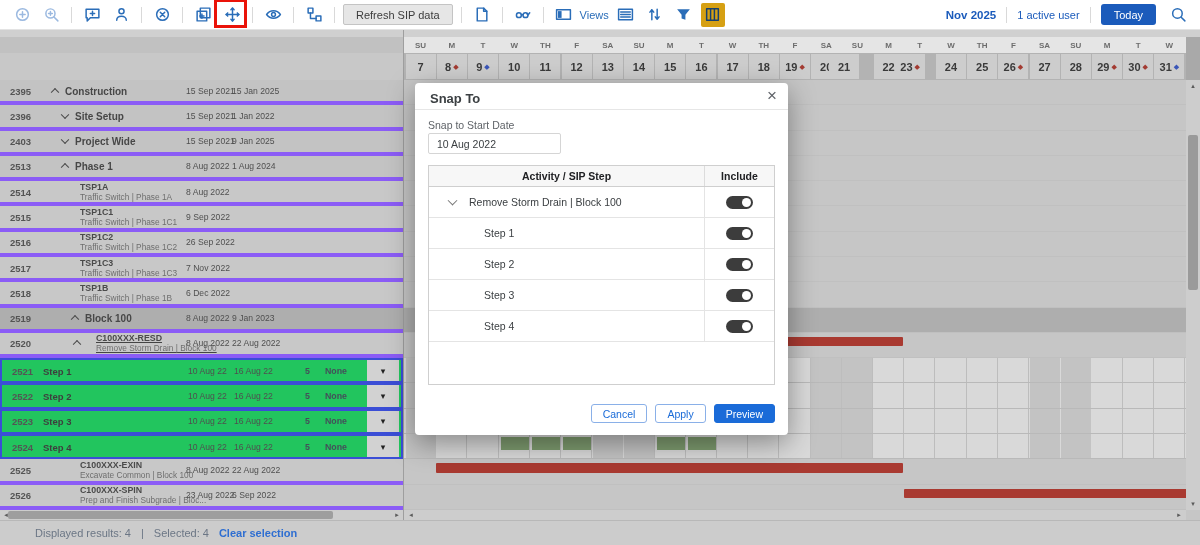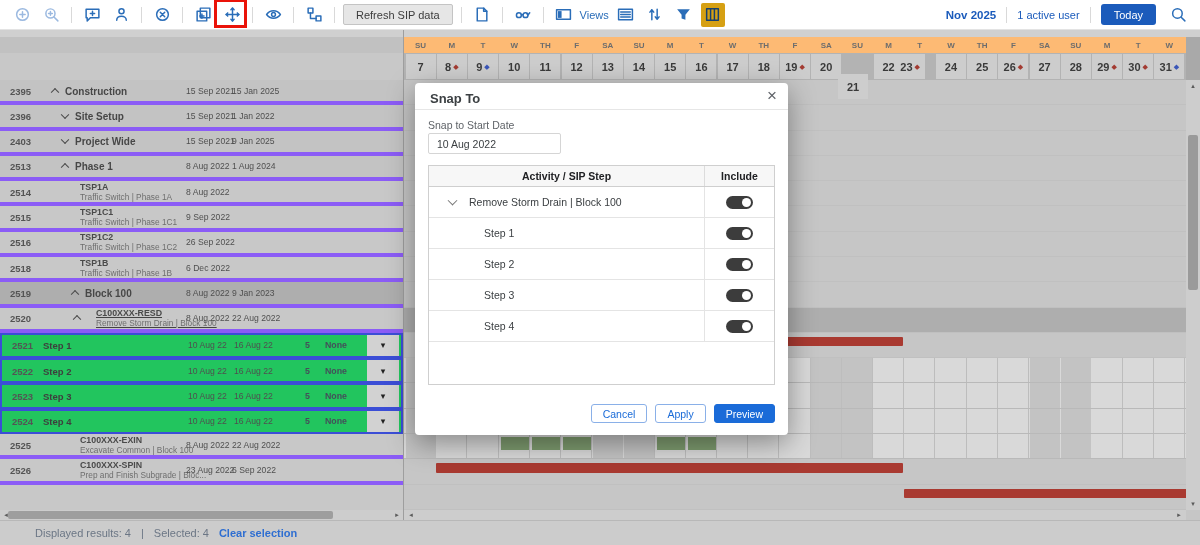--- a/index.html
+++ b/index.html
@@ -59,21 +59,21 @@
   .cfinish{position:absolute;left:232px;top:50%;transform:translateY(-50%);font-size:8.6px;color:#4f4f4f;white-space:nowrap;}
   .cdays{position:absolute;left:278px;width:30px;top:50%;transform:translateY(-50%);font-size:8.8px;font-weight:bold;color:#44505a;text-align:right;}
   .cplanner{position:absolute;left:323px;top:50%;transform:translateY(-50%);font-size:8.8px;font-weight:bold;color:#44505a;}
   .cdrop{position:absolute;right:2px;top:0;width:32px;height:100%;background:#d2d2d2;display:flex;align-items:center;justify-content:center;cursor:pointer;}
   .ddg{font-size:9px;color:#222;}
   .chv{position:absolute;top:50%;width:6px;height:6px;border-left:1.6px solid #4a4a4a;border-bottom:1.6px solid #4a4a4a;cursor:pointer;}
   .chv.up{transform:translateY(-30%) rotate(135deg);}
   .chv.down{transform:translateY(-70%) rotate(-45deg);}
 
   
-  .cal-days{position:absolute;left:0;top:7px;width:782px;height:16px;background:#fdba74;}
+  .cal-days{position:absolute;left:0;top:7px;width:782px;height:16px;background:#e5e5e5;}
   .cday{position:absolute;top:4px;width:31.2px;text-align:center;font-size:8px;font-weight:bold;color:#6d6d6d;}
   .cal-dates{position:absolute;left:0;top:23px;width:782px;height:27px;background:#b3b3b3;}
   .cdate{position:absolute;top:1px;height:25px;width:30.2px;background:#cdcdcd;display:flex;align-items:center;justify-content:center;gap:2px;cursor:pointer;}
   .cnum{font-size:11px;font-weight:bold;color:#3a3a3a;}
   .cmark{font-size:7px;line-height:7px;}
   .cal-corner{position:absolute;right:0;top:7px;width:14px;height:43px;background:#a9a9a9;}
 
   
   .gantt-rows{position:absolute;left:0;top:50px;width:782px;height:430px;overflow:hidden;}
   .grow{position:relative;height:25.294px;border-bottom:1px solid #c0c0c0;}
@@ -307,20 +307,28 @@
           </span>
           <span class="cstart">9 Sep 2022</span>
         </div>
         <div class="trow activity">
           <span class="cid">2516</span>
           <span class="abox" style="left: 80px;">
             <span class="atitle">TSP1C2</span>
             <span class="asub">Traffic Switch | Phase 1C2</span>
           </span>
           <span class="cstart">26 Sep 2022</span>
+        </div>
+        <div class="trow activity">
+          <span class="cid">2517</span>
+          <span class="abox" style="left: 80px;">
+            <span class="atitle">TSP1C3</span>
+            <span class="asub">Traffic Switch | Phase 1C3</span>
+          </span>
+          <span class="cstart">7 Nov 2022</span>
         </div>
         <div class="trow activity">
           <span class="cid">2518</span>
           <span class="abox" style="left: 80px;">
             <span class="atitle">TSP1B</span>
             <span class="asub">Traffic Switch | Phase 1B</span>
           </span>
           <span class="cstart">6 Dec 2022</span>
         </div>
         <div class="trow group-dark">
@@ -480,21 +488,21 @@
         <span class="cdate" style="left: 344.7px;">
           <span class="cnum">18</span>
         </span>
         <span class="cdate" style="left: 375.9px;">
           <span class="cnum">19</span>
           <span class="cmark" style="color: rgb(163, 59, 50);">◆</span>
         </span>
         <span class="cdate" style="left: 407.1px;">
           <span class="cnum">20</span>
         </span>
-        <span class="cdate" style="left: 434px; margin-top: 20px;">
+        <span class="cdate" style="left: 425px;">
           <span class="cnum">21</span>
         </span>
         <span class="cdate" style="left: 469.5px;">
           <span class="cnum">22</span>
         </span>
         <span class="cdate" style="left: 491px;">
           <span class="cnum">23</span>
           <span class="cmark" style="color: rgb(163, 59, 50);">◆</span>
         </span>
         <span class="cdate" style="left: 531.9px;">

